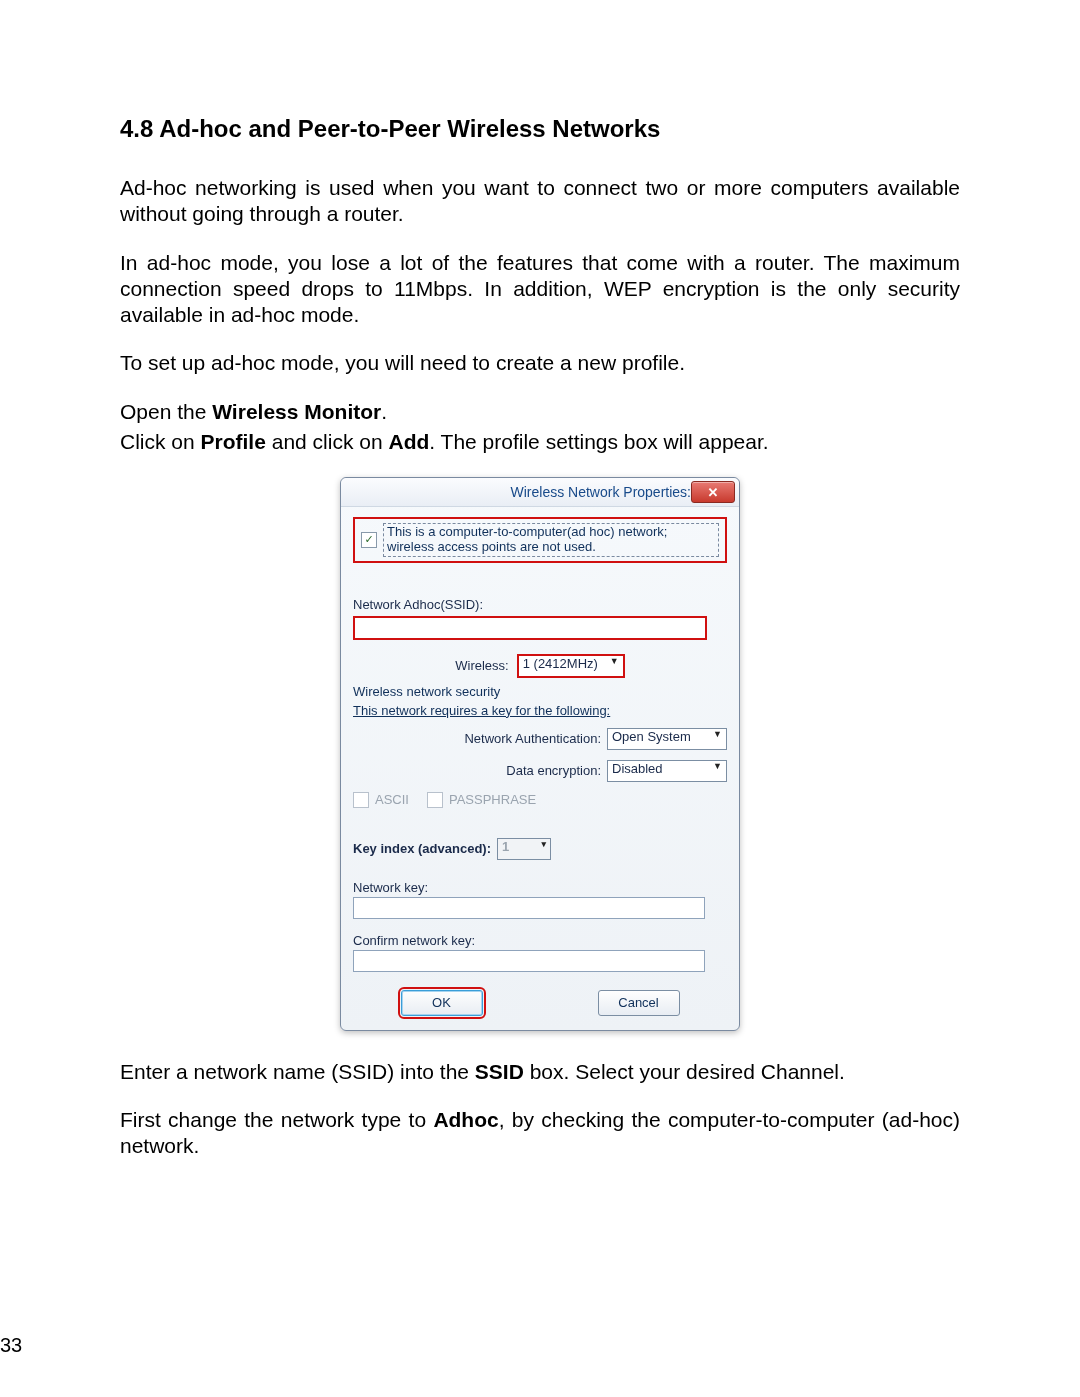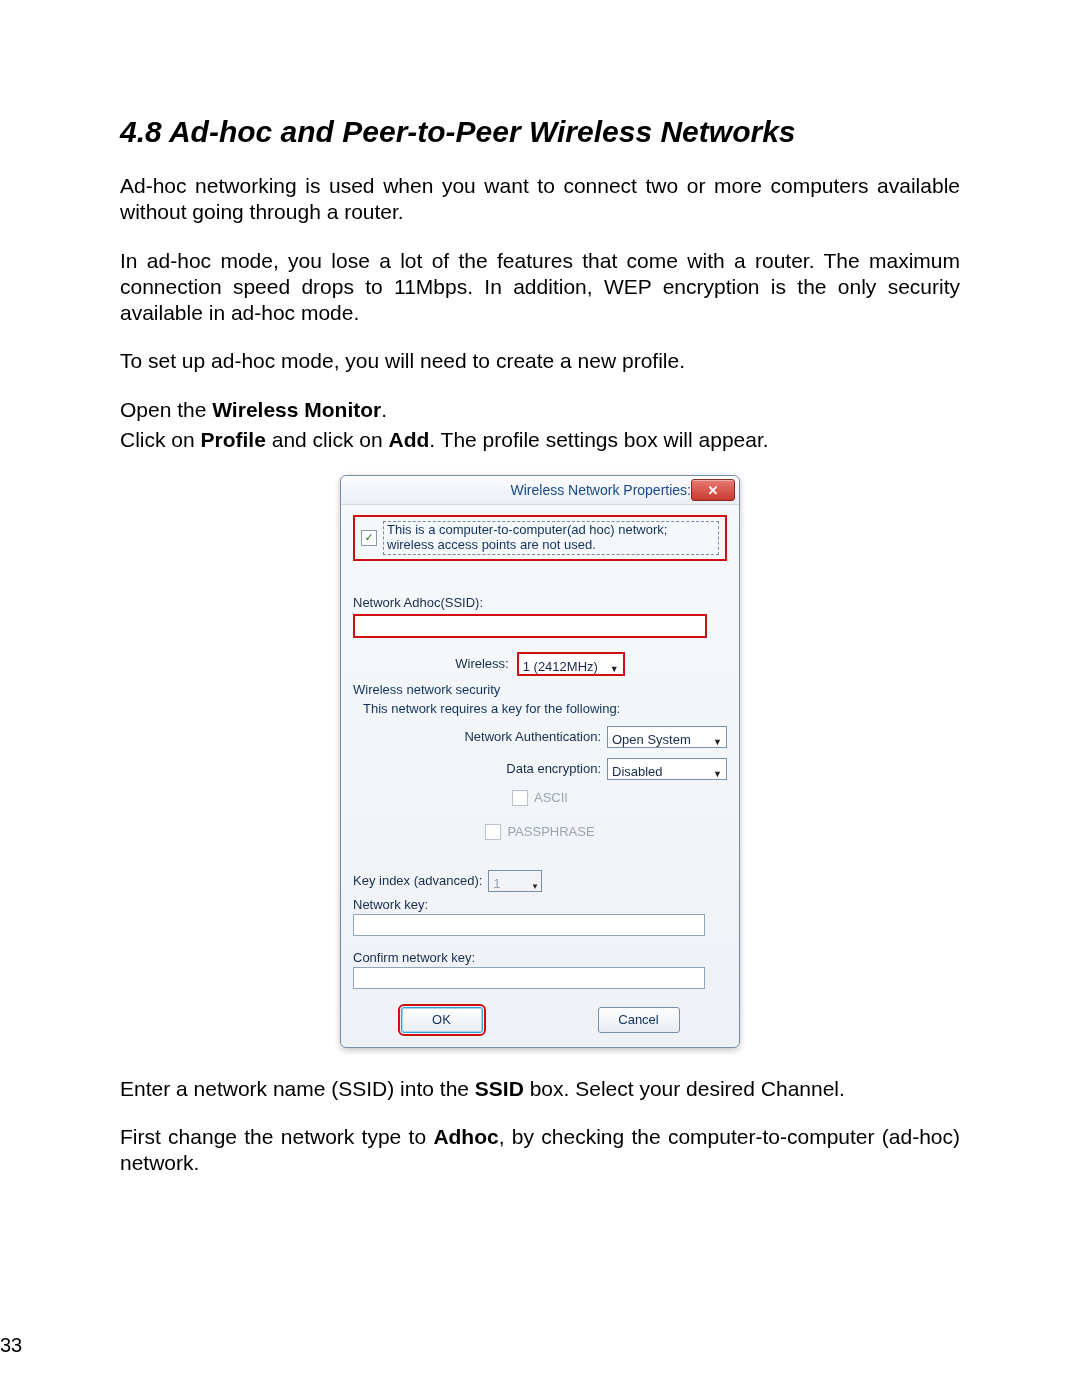--- a/index.html
+++ b/index.html
@@ -11,23 +11,22 @@
   }
   .page {
     width: 1080px;
     height: 1397px;
     position: relative;
     box-sizing: border-box;
     padding: 115px 120px 0 120px;
   }
   .heading {
     font-weight: bold;
-    font-style: italic;
-    font-size: 30px;
-    margin-bottom: 24px;
+    font-size: 24px;
+    margin-bottom: 32px;
   }
   .para {
     font-size: 21px;
     line-height: 1.25;
     margin-bottom: 22px;
     text-align: justify;
   }
   .para.tight { margin-bottom: 4px; }
   .bold { font-weight: bold; }
 
@@ -90,38 +89,38 @@
   .ssid-block .lbl { margin-bottom:4px; }
   .ssid-input {
     height: 20px; background:#fff; border:1px solid #8fa3bb;
   }
   .ssid-input.red { border:2px solid #d01010; }
   .ssid-wide { width: 350px; }
 
   .channel-row { justify-content:center; gap:8px; margin-bottom:6px;}
   .sel {
     height:20px; background:#fff; border:1px solid #7b8ea3; display:flex;
-    align-items:flex-end; justify-content:space-between; padding:0 4px; font-size:13px;
+    align-items:flex-start; justify-content:space-between; padding:0 4px; font-size:13px;
   }
   .sel .arrow { font-size:9px; color:#222; }
   .sel.red { border:2px solid #d01010; }
   .channel-sel { width: 96px; }
 
   .sec-head { margin-top:4px; color:#10305a;}
-  .sec-sub { margin: 4px 0 10px 10px; color:#10305a;}
+  .sec-sub { margin: 4px 0 10px 0; color:#10305a;text-decoration:underline;}
 
   .labelled { display:flex; align-items:center; justify-content:flex-end; gap:6px; margin-bottom:10px;}
   .labelled .lbl { font-size:13px; }
   .auth-sel { width: 110px; }
 
   .chk-row { gap: 18px; margin: 6px 0 30px 0;}
-  .chk-dis { color:#9aa4af;flex-direction:column; }
+  .chk-dis { color:#9aa4af; }
   .chk-dis .chk { border-color:#b8c1cc; }
 
-  .keyidx-row { gap:6px; margin-bottom:5px;}
+  .keyidx-row { gap:6px; margin-bottom:20px;font-weight:bold;}
   .keyidx-sel { width:44px; background:#f1f3f6; color:#9aa4af;}
   .net-key-lbl { margin-bottom:2px; }
   .key-input {
     width:350px; height:20px; background:#fff; border:1px solid #8fa3bb; margin-bottom:14px;
   }
 
   .btn-row { display:flex; justify-content:center; gap:115px; margin-top:18px;}
   .btn {
     width:80px; height:24px; border:1px solid #7b8ea3; border-radius:3px;
     background:linear-gradient(#fefefe,#e8edf3);

